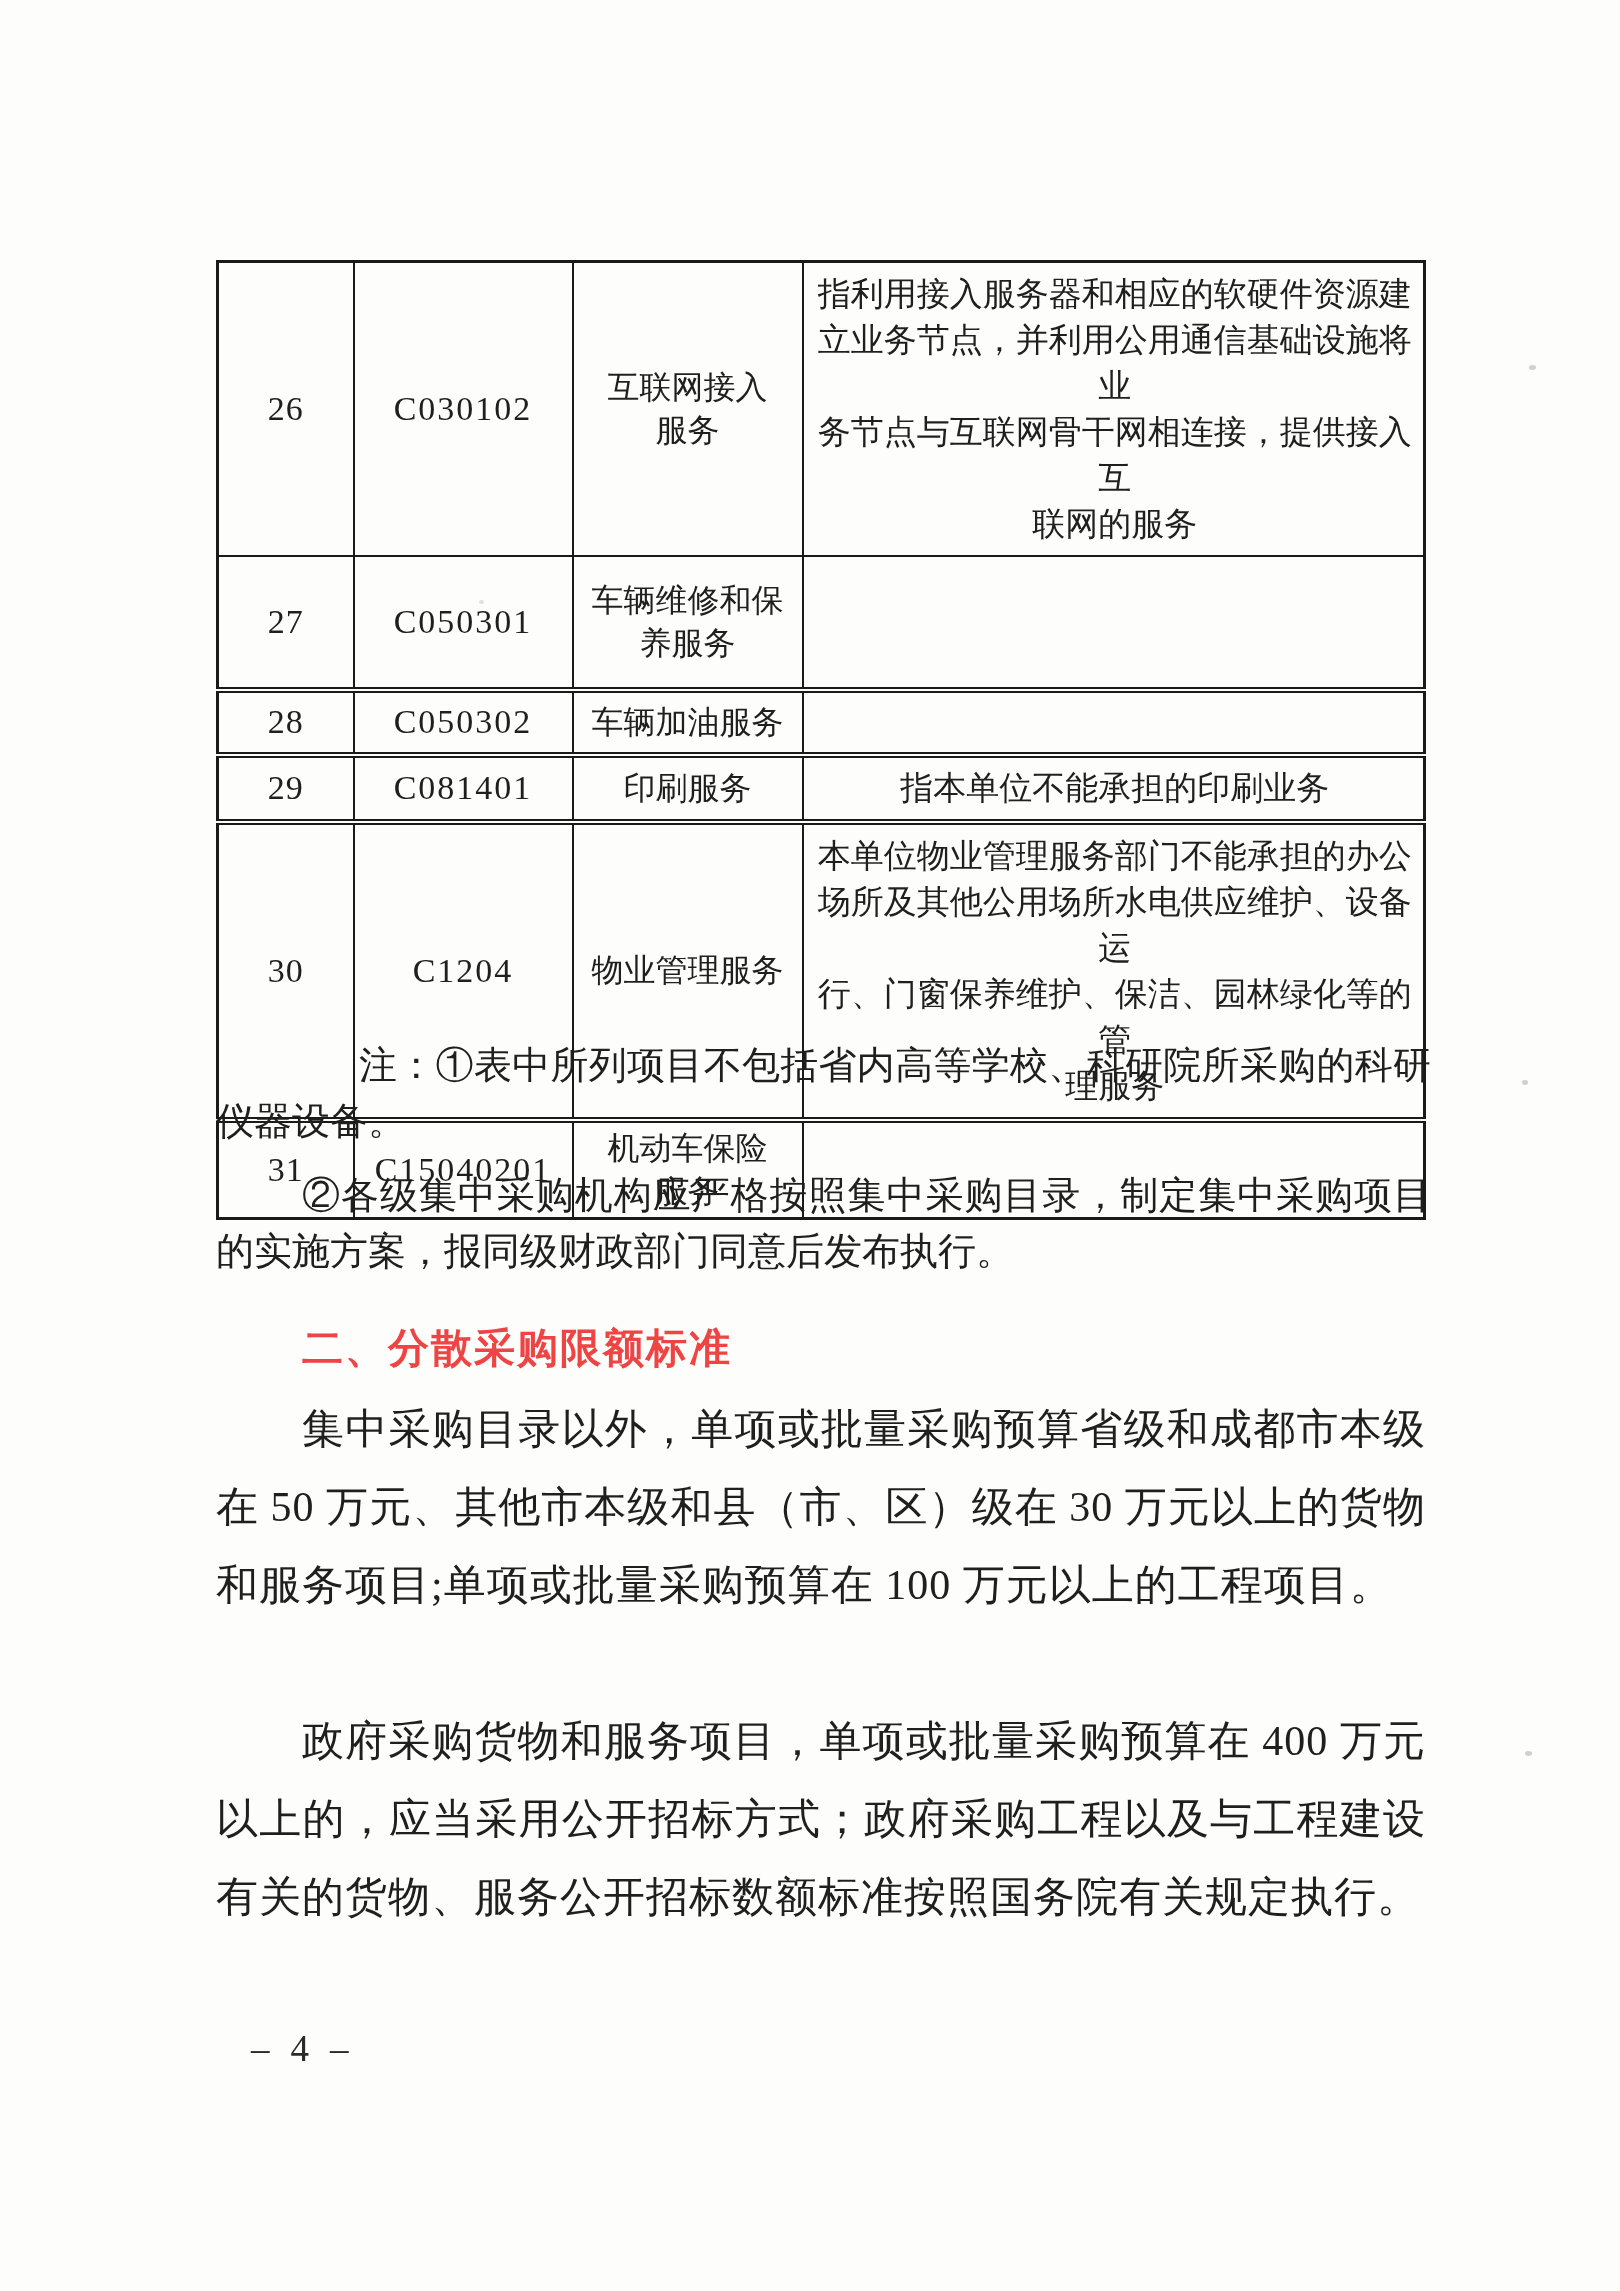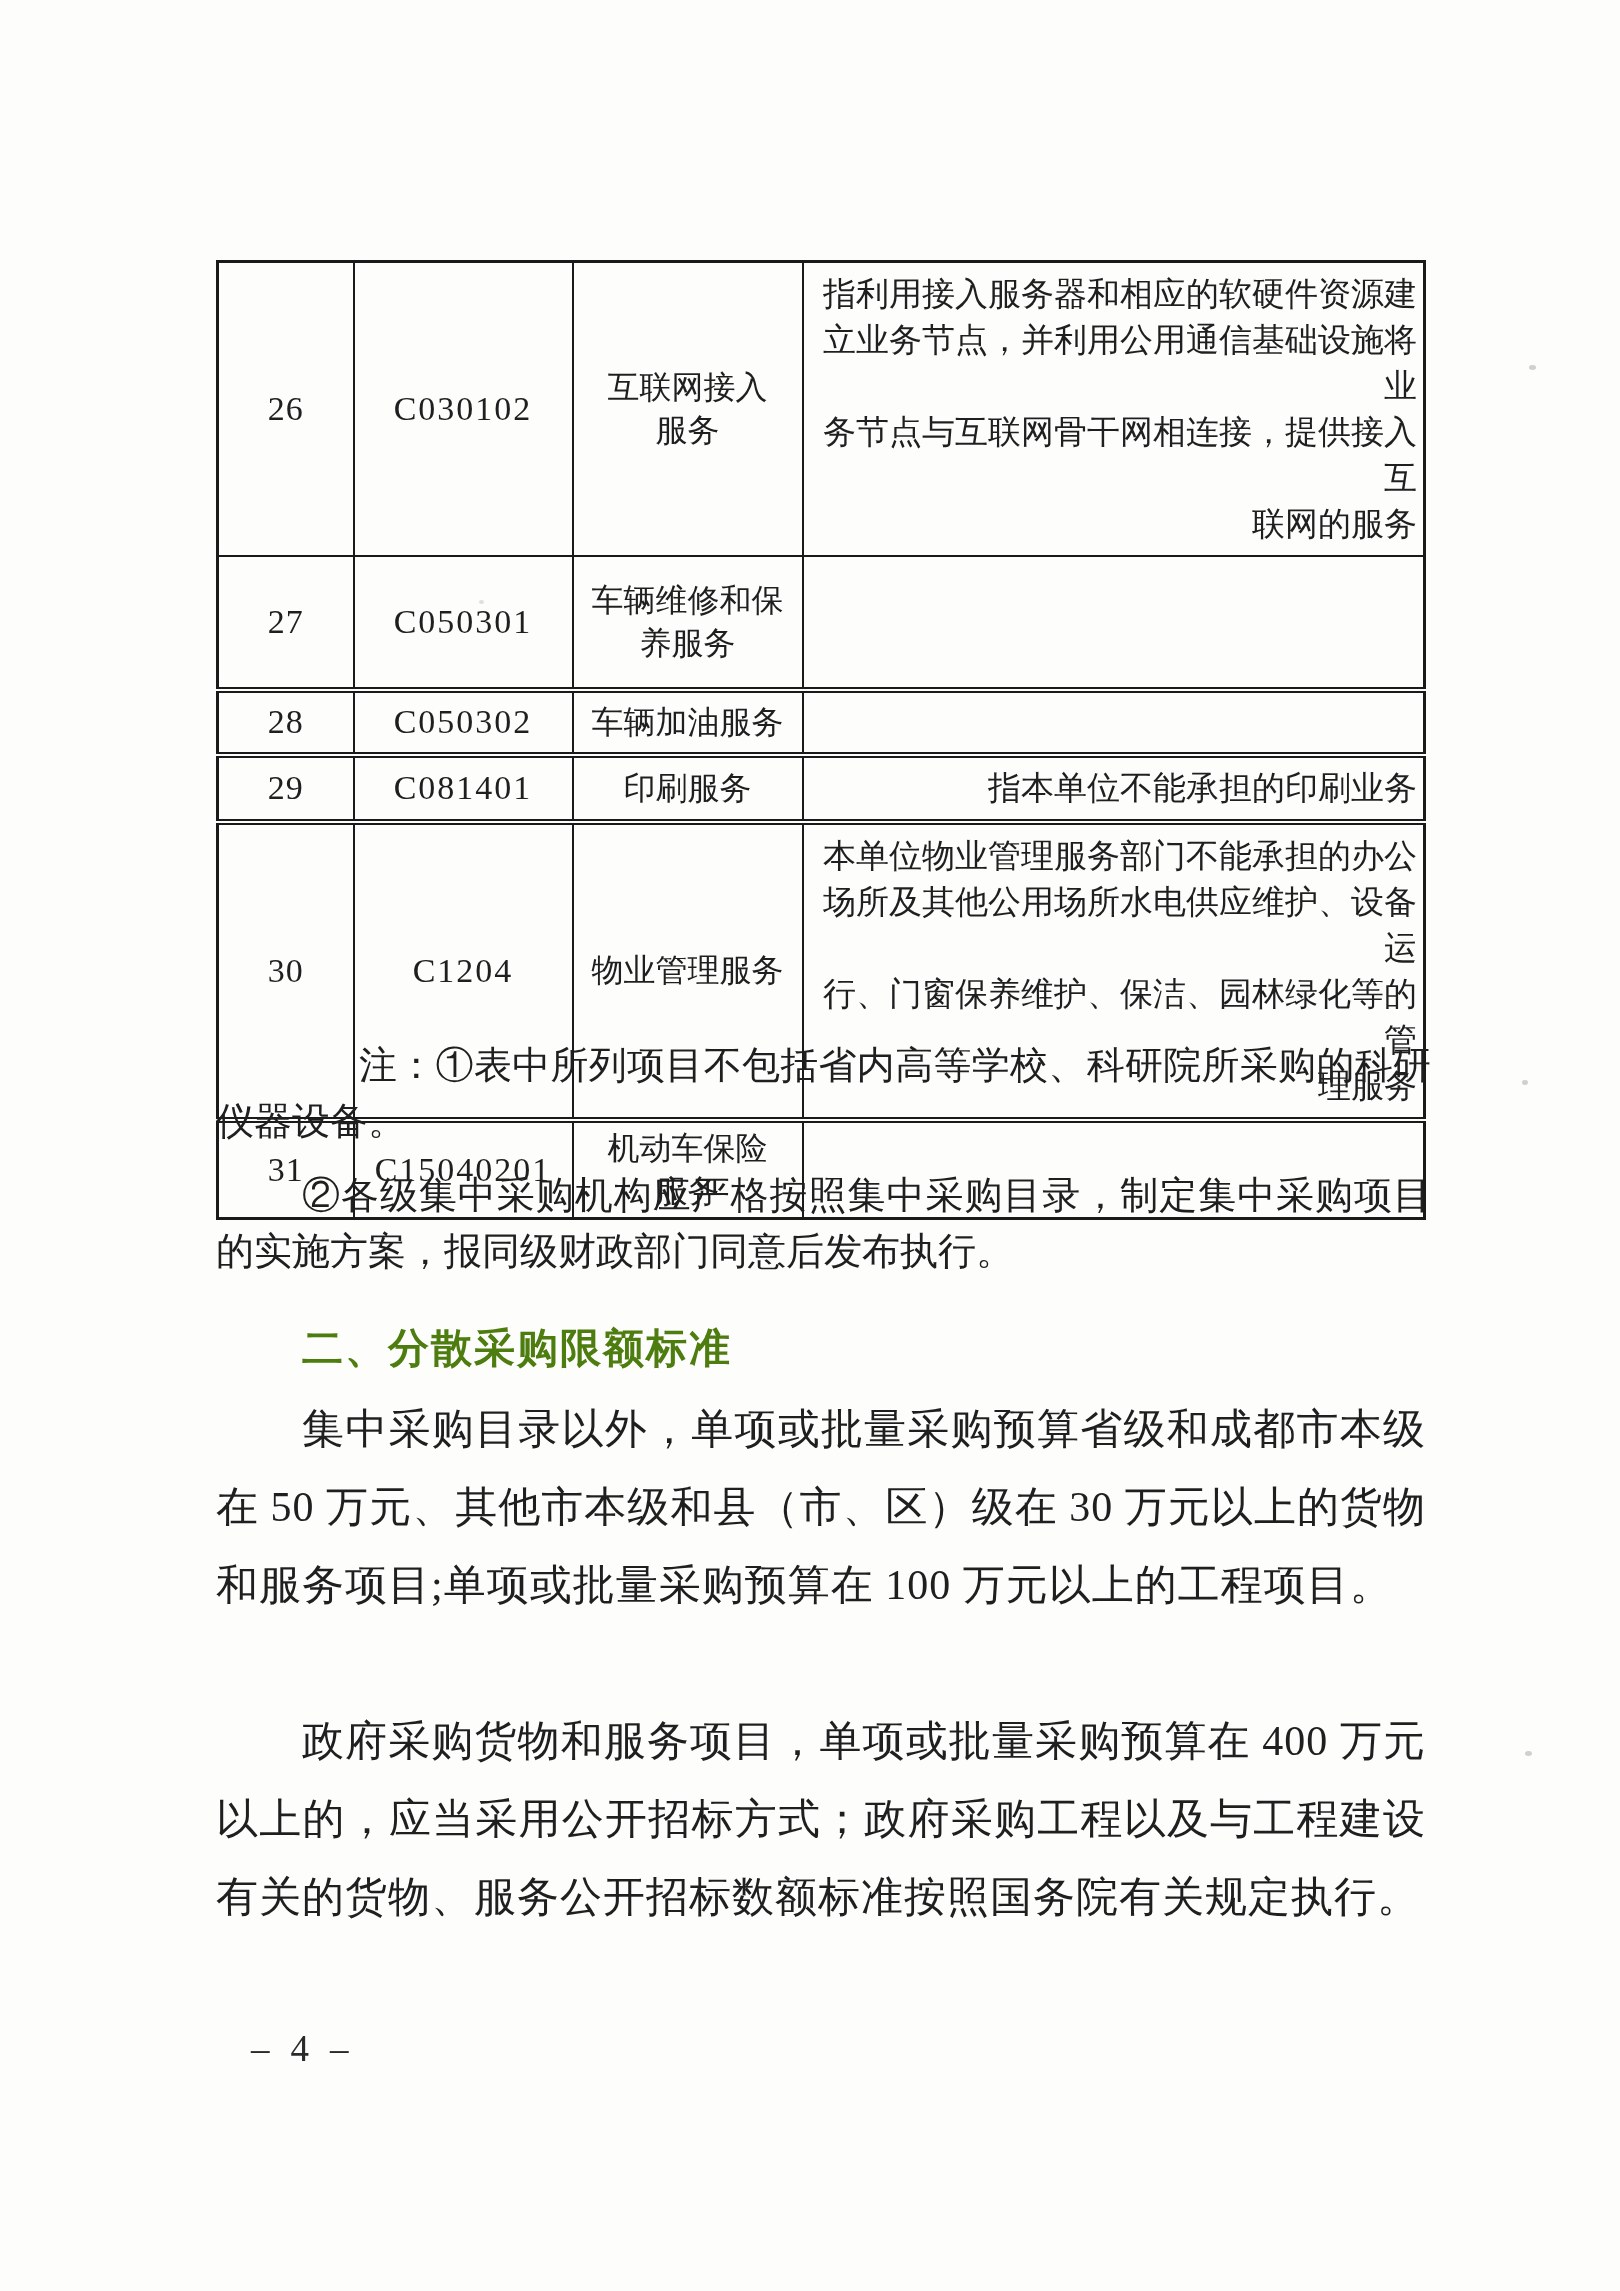--- a/index.html
+++ b/index.html
@@ -30,21 +30,21 @@
     text-align:center;
     vertical-align:middle;
     font-size:34px;
     padding:3.9px 5.9px;
   }
   .ptable tr.grp td { border-top:6.9px double #1a1a1a; }
   .ptable td.c-num  { letter-spacing:1px; }
   .ptable td.c-code { letter-spacing:2px; }
   .ptable td.c-name { font-size:32px; line-height:43px; white-space:pre-line; }
   .ptable td.c-desc {
-    text-align:right;
+    text-align:center;
     font-size:33px;
     line-height:46px;
     padding:7.8px 5.9px 7.8px 8.8px;
     white-space:pre-line;
   }
   tr.r26 { height:202px; }
   tr.r27 { height:134px; }
   tr.r28 { height:65px;margin-top:11px;  }
   tr.r29 { height:65px;  }
   tr.r30 { height:185px; }
@@ -59,21 +59,21 @@
   .note1 { top:1037px; text-indent:143px; }
   .note2 { top:1167px; text-indent:86px; }
 
   
   .sec-heading {
     position:absolute; left:302px;
     margin:0;
     font-family:"Liberation Sans","DejaVu Sans",sans-serif;
     font-size:41px; font-weight:700;
     letter-spacing:2px;
-    color:#4d7c0f;
+    color:#ef4444;
   }
   .h2a { top:1321px; }
   .h2b { top:1639px; }
   .para {
     position:absolute; left:216px; width:1210px;
     margin:0;
     font-size:42px; line-height:78px;
     letter-spacing:1px;
     text-align:justify;
     text-indent:86px;

